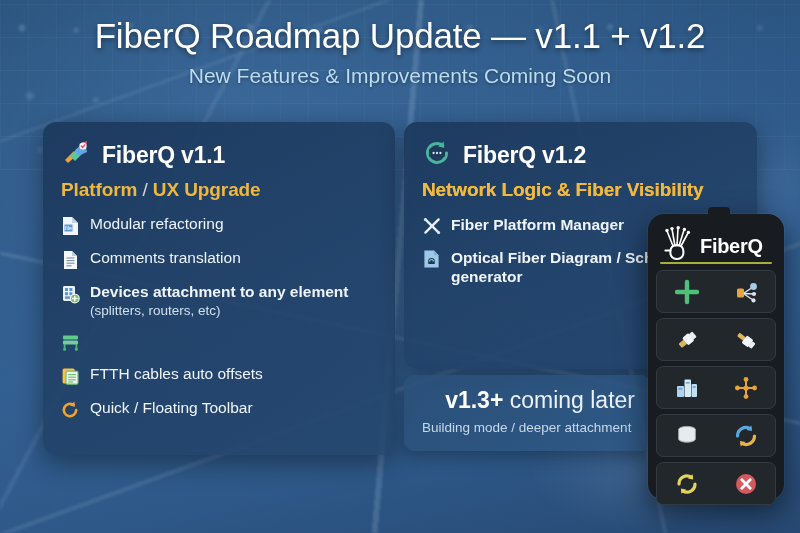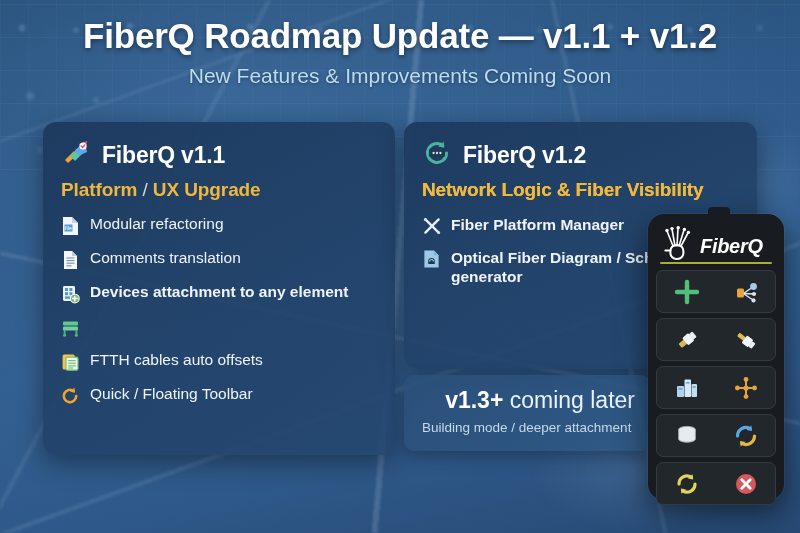--- a/index.html
+++ b/index.html
@@ -63,21 +63,21 @@
       radial-gradient(ellipse 160px 90px at 640px 470px, rgba(214,234,255,.5), transparent 70%),
       radial-gradient(ellipse 120px 70px at 120px 330px, rgba(214,234,255,.35), transparent 72%),
       radial-gradient(ellipse 200px 120px at 430px 300px, rgba(214,234,255,.25), transparent 72%),
       radial-gradient(ellipse 140px 80px at 760px 180px, rgba(214,234,255,.3), transparent 72%);
     filter:blur(3px);
   }
 
   
   .hdr{position:absolute;left:0;right:0;top:16px;text-align:center;}
   .hdr h1{
-    margin:0;font-size:35px;font-weight:bold;color:#ffffff;letter-spacing:-.2px;
+    margin:0;font-size:35px;font-weight:normal;color:#ffffff;letter-spacing:-.2px;
     text-shadow:0 2px 5px rgba(0,0,0,.45);
   }
   .hdr .sub{
     margin-top:8px;font-size:21px;color:#bcdcf0;font-weight:normal;
     text-shadow:0 1px 3px rgba(0,0,0,.35);
   }
 
   
   .card{
     position:absolute;border-radius:13px;
@@ -115,21 +115,21 @@
   #card-next .n-sub{margin-top:6px;font-size:13.5px;color:#c6d9e8;}
 
   
   #toolbar{
     position:absolute;left:648px;top:214px;width:136px;height:286px;
     background:#181c20;border-radius:16px;
     box-shadow:0 12px 30px rgba(0,0,0,.55), 0 0 0 1px rgba(255,255,255,.05);
     padding:6px;box-sizing:border-box;
   }
   #toolbar .tb-head{display:flex;align-items:center;gap:6px;padding:4px 4px 0 6px;height:44px;}
-  #toolbar .tb-head .brand{font-size:20px;font-weight:bold;color:#fff;letter-spacing:-.3px;font-style:italic;}
+  #toolbar .tb-head .brand{font-size:20px;font-weight:bold;color:#fff;letter-spacing:-.3px;}
   #toolbar .tb-rule{height:2px;background:#a9ae3a;margin:-6px 6px 6px 6px;border-radius:2px;}
   .tb-row{
     display:flex;justify-content:space-around;align-items:center;
     height:41px;margin:0 2px 5px 2px;
     background:#22272c;border:1px solid #333a41;border-radius:7px;
   }
   .tb-btn{width:30px;height:30px;display:flex;align-items:center;justify-content:center;}
   .notch{position:absolute;left:60px;top:-7px;width:22px;height:9px;background:#181c20;border-radius:4px 4px 0 0;}
 </style>
 </head>
@@ -201,20 +201,21 @@
                 <rect x="4" y="8.2" width="3" height="3"></rect>
                 <rect x="8.4" y="8.2" width="3" height="3"></rect>
                 <rect x="4" y="12.4" width="7.4" height="2.4"></rect>
               </g>
               <circle cx="13.8" cy="14.6" r="4.4" fill="#6ec06f" stroke="#fff" stroke-width="1.1"></circle>
               <path d="M13.8 12.4v4.4M11.6 14.6h4.4" stroke="#fff" stroke-width="1.5" stroke-linecap="round"></path>
             </svg>
         </span>
         <span>
           <span class="f-txt b">Devices attachment to any element</span>
+          <div class="f-note">(splitters, routers, etc)</div>
         </span>
       </li>
       <li>
         <span class="f-ico">
           <svg width="19" height="20" viewBox="0 0 19 20">
               <rect x="2" y="3.5" width="15" height="4" rx="1" fill="#5fc98e"></rect>
               <rect x="2" y="8.4" width="15" height="4" rx="1" fill="#7ad6a3" opacity=".95"></rect>
               <path d="M3.6 12.6v4M15.4 12.6v4" stroke="#4cb87c" stroke-width="1.8" stroke-linecap="round"></path>
               <circle cx="3.6" cy="17.2" r="1.5" fill="#4cb87c"></circle>
               <circle cx="15.4" cy="17.2" r="1.5" fill="#4cb87c"></circle>

